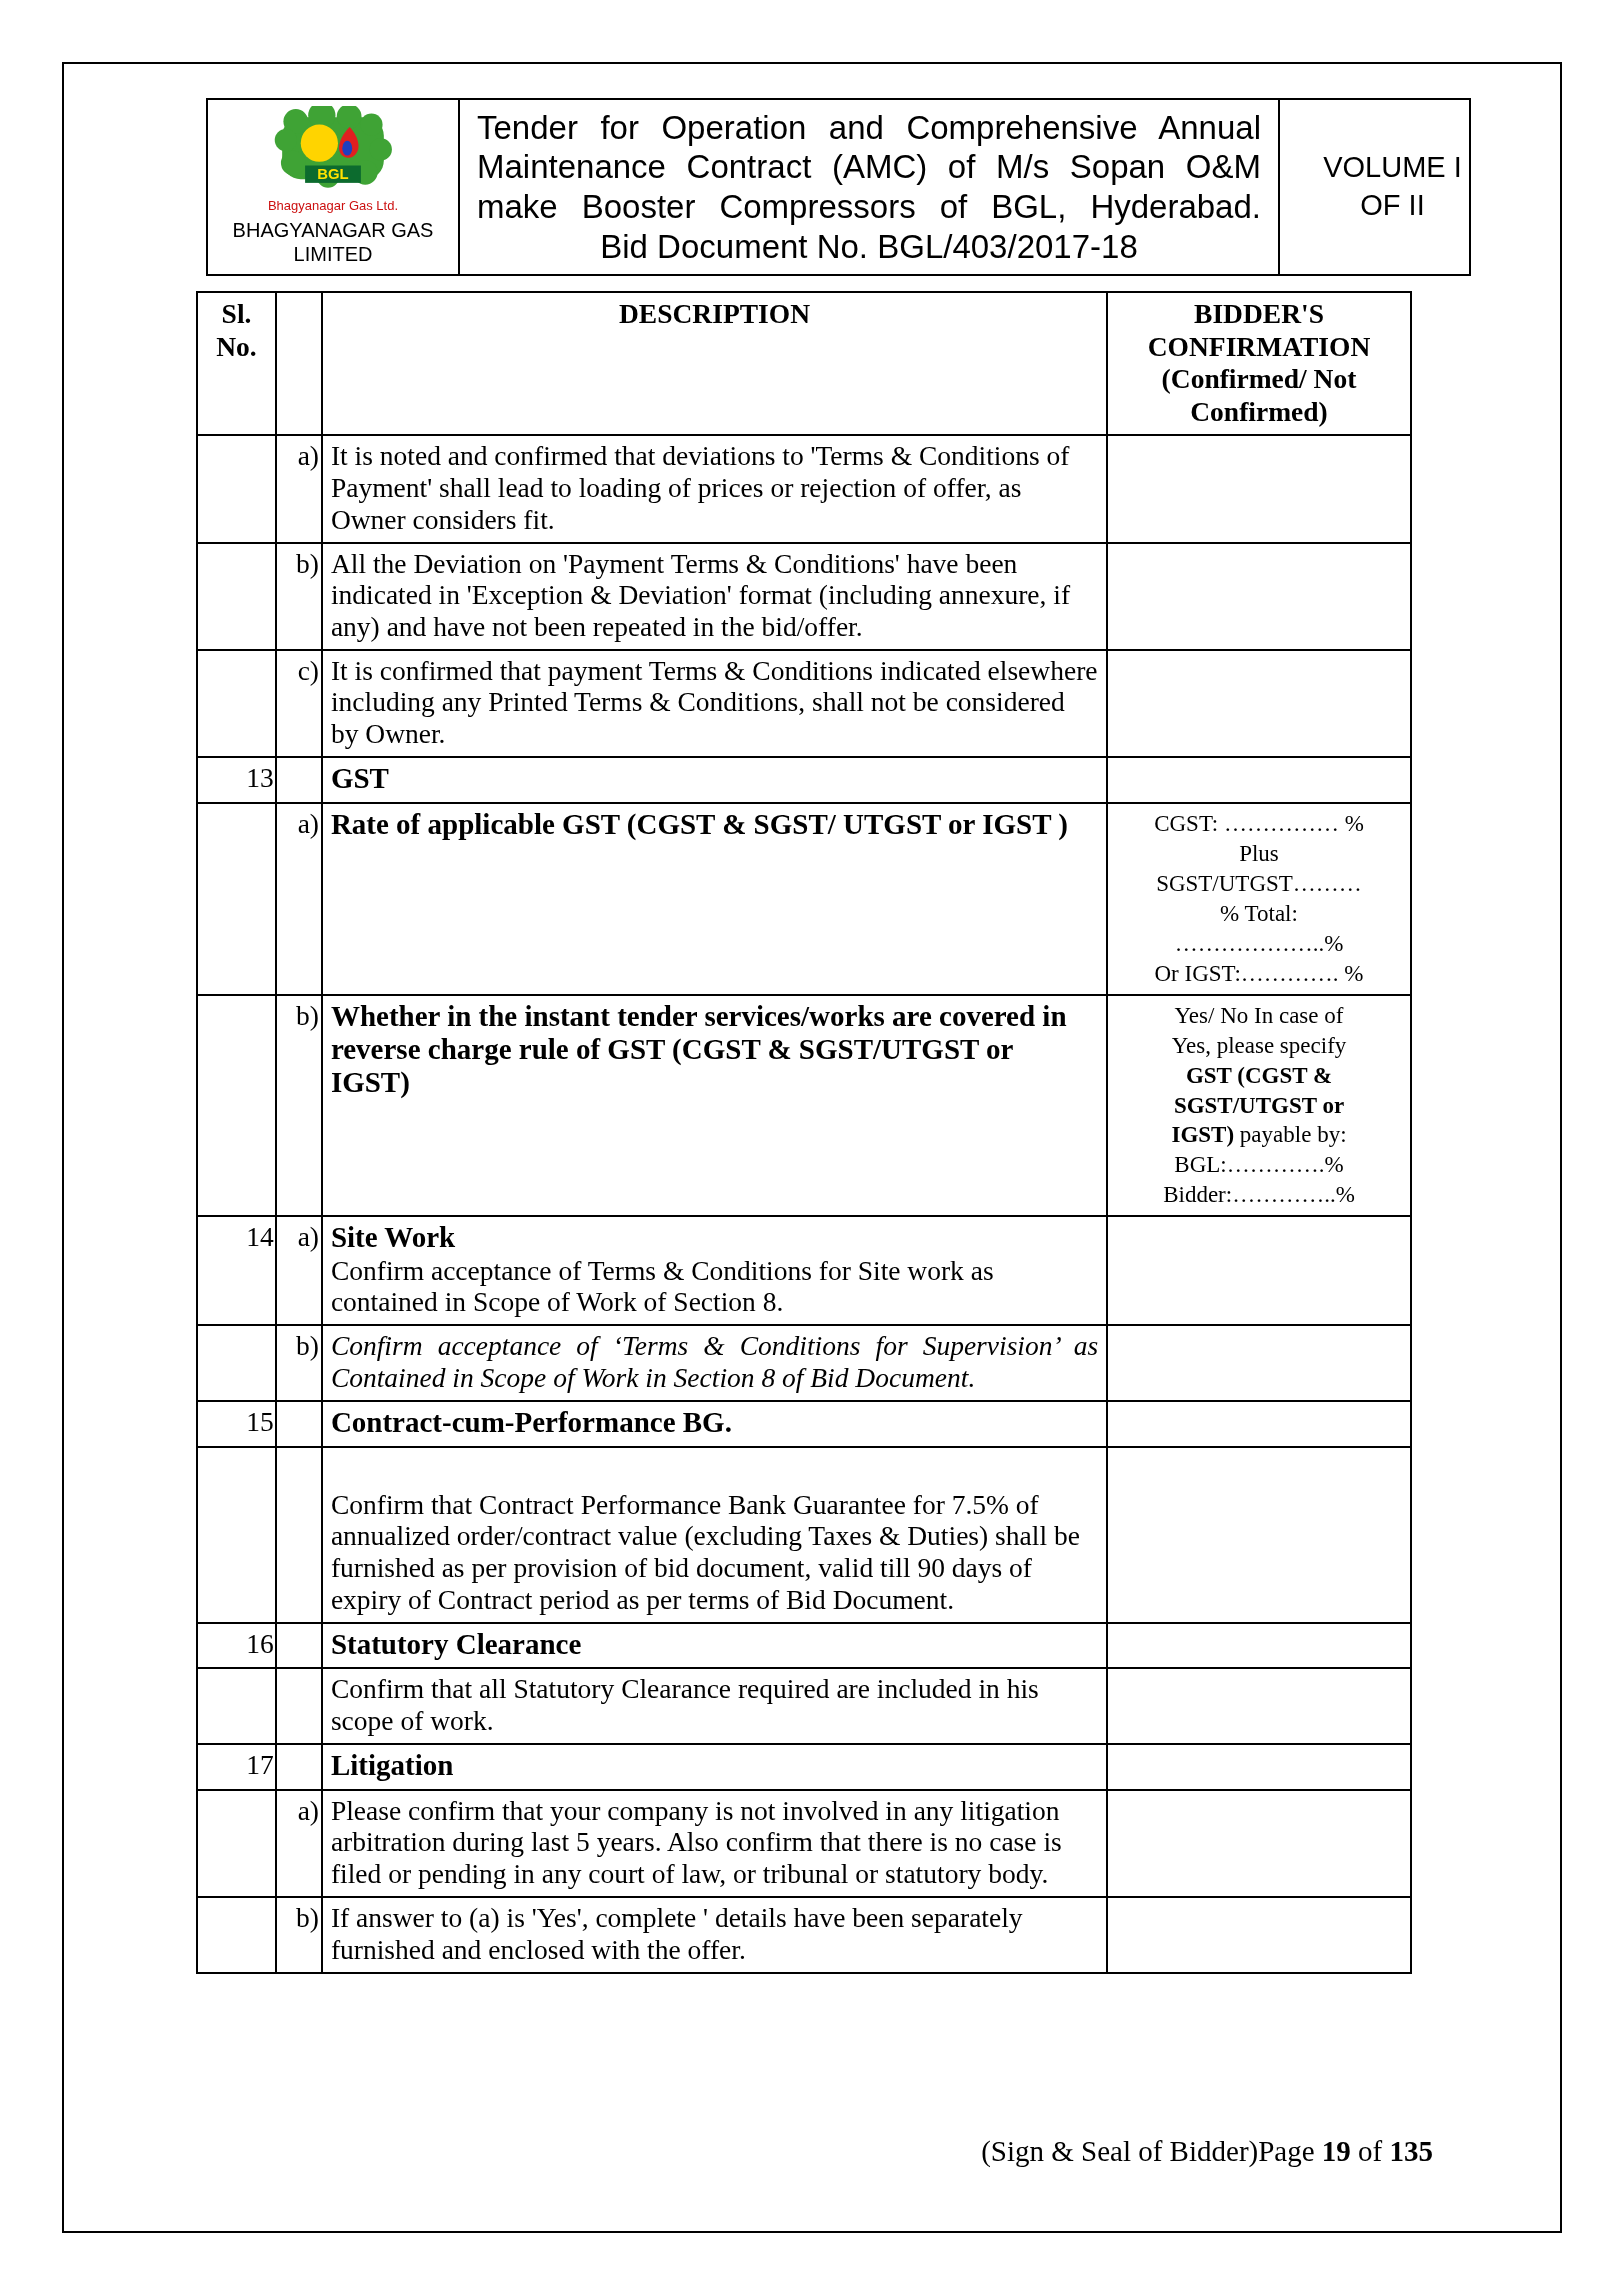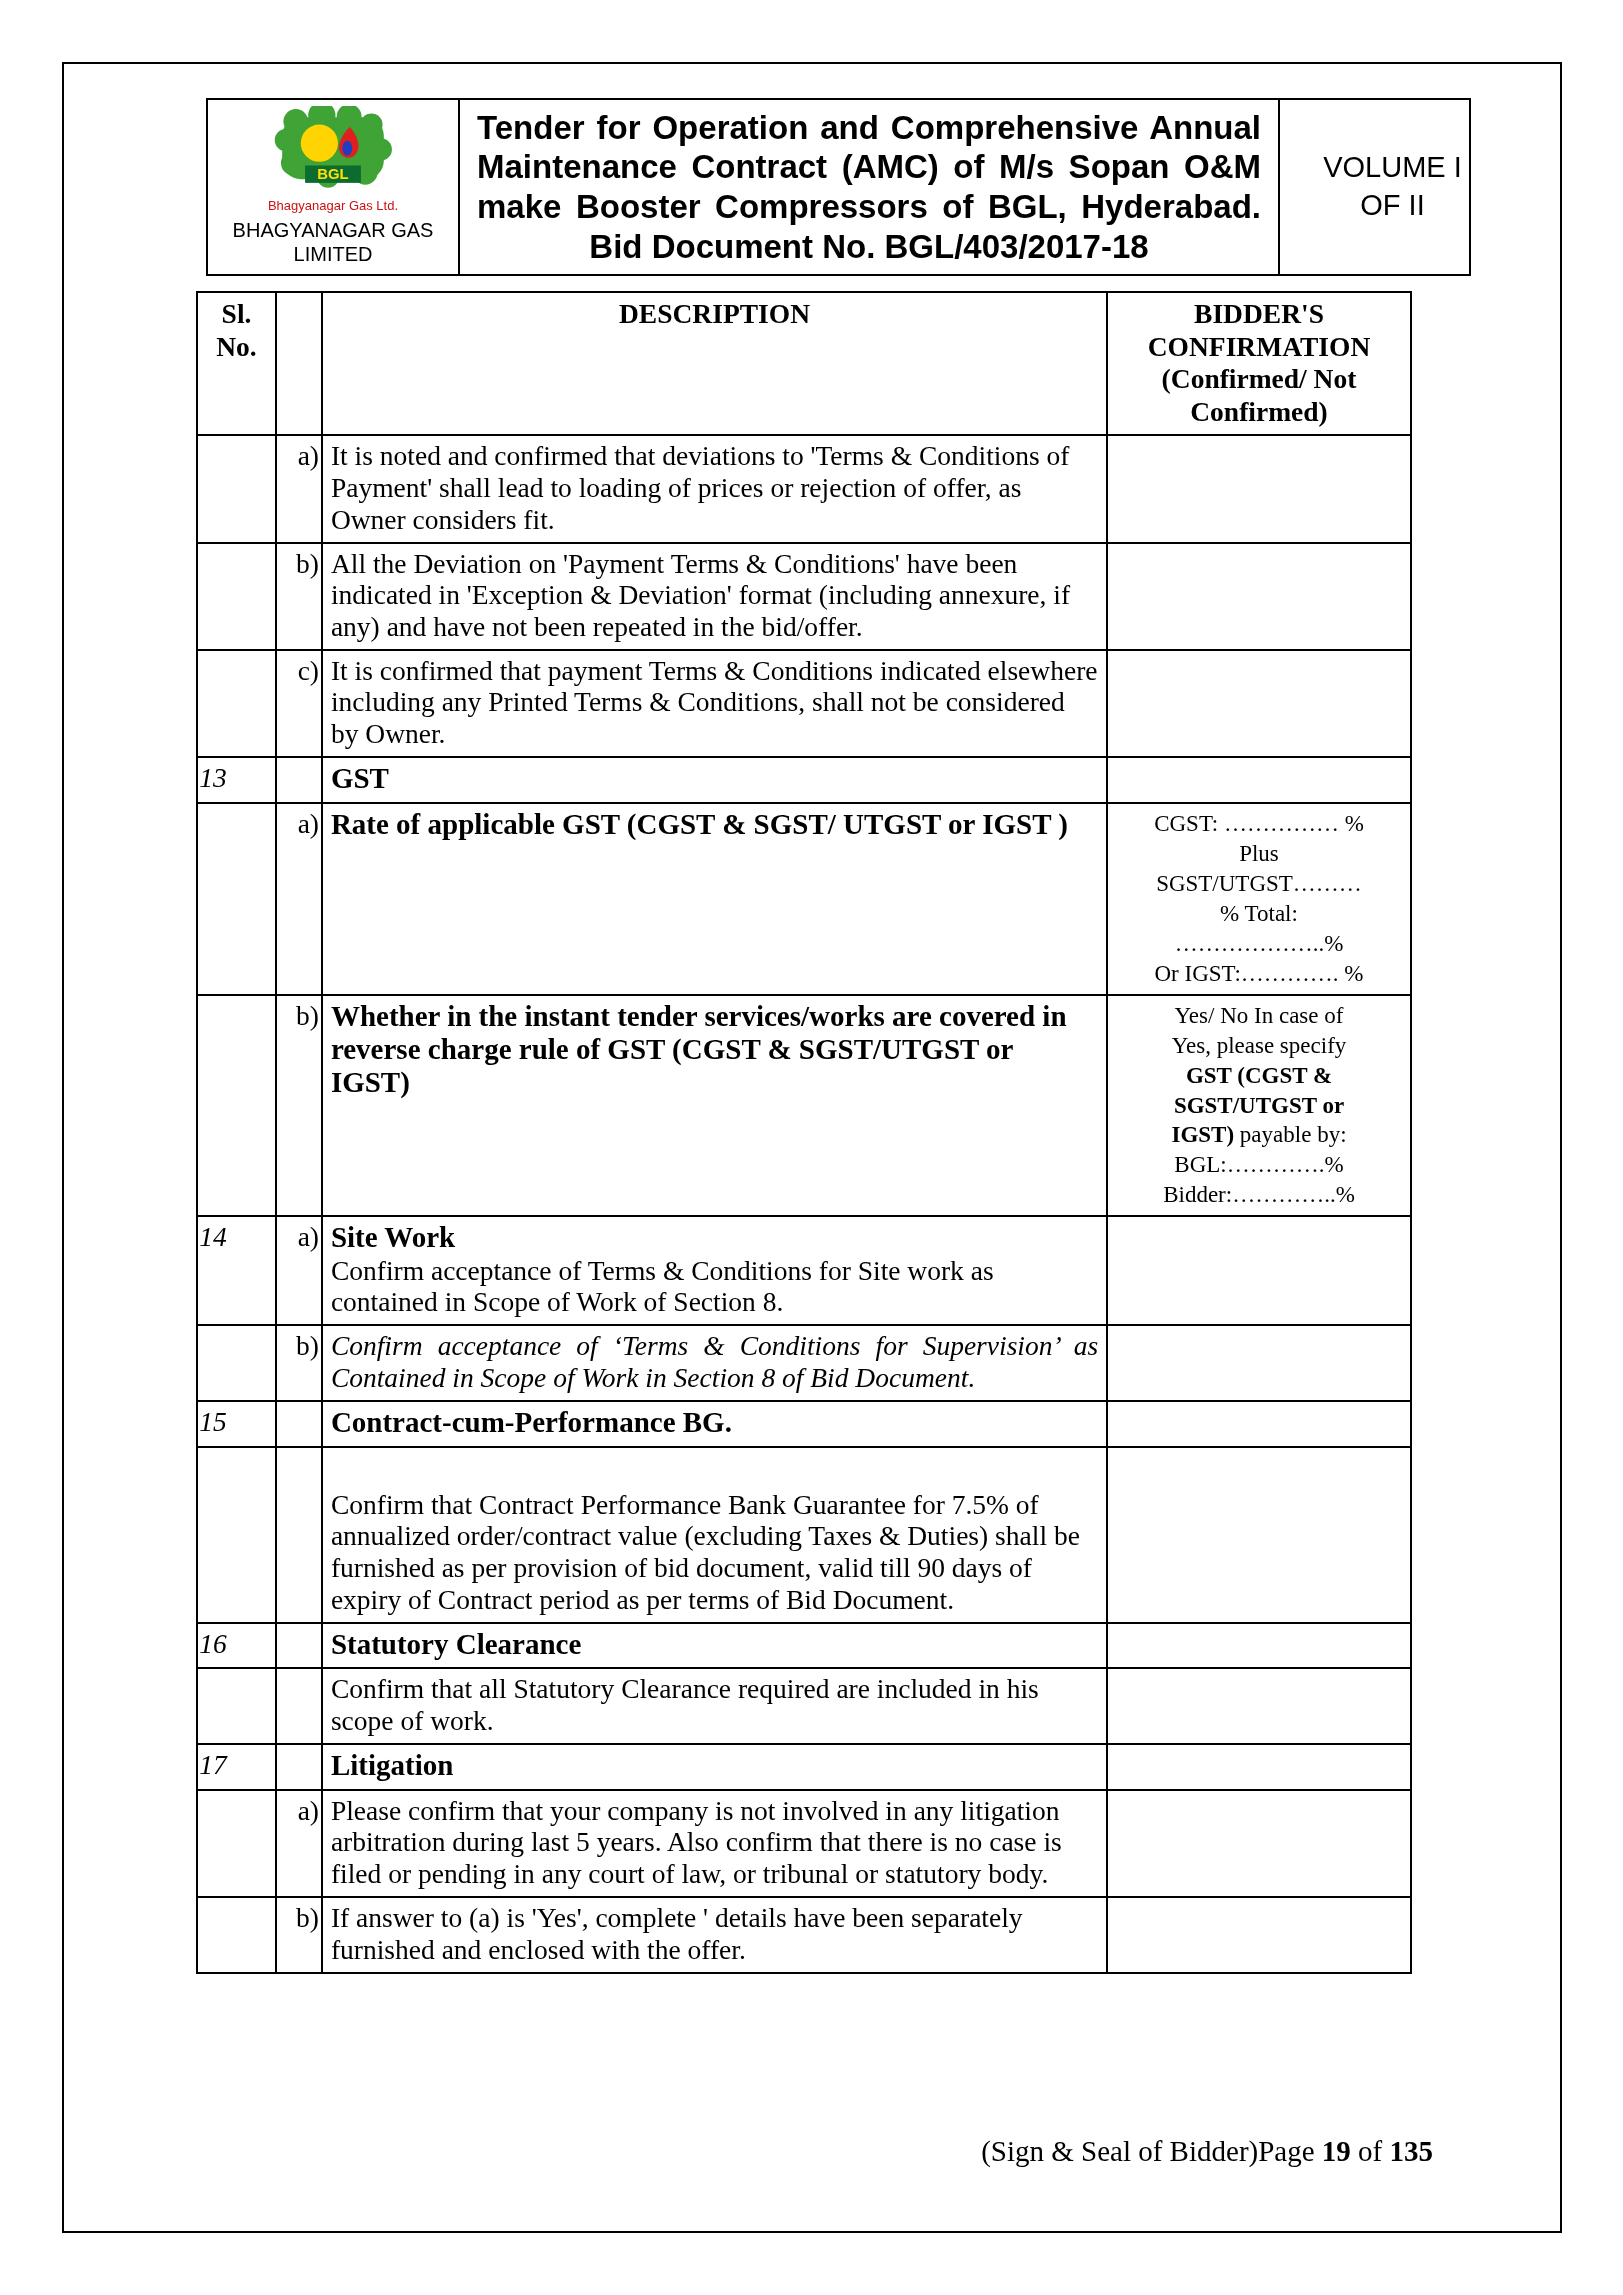--- a/index.html
+++ b/index.html
@@ -21,21 +21,21 @@
   }
   .header-table td { border:2px solid #000; vertical-align:middle; background:#fff; }
   .logo-cell { width:252px; text-align:center; padding:5.2px 3.9px 6.5px 3.9px; }
   .logo-cell svg { display:block; margin:0 auto; }
   .brand-caption { font-family:"Liberation Sans", sans-serif; font-size:13px; color:#cc1111; margin-top:-1.3px; }
   .company-name { font-family:"Liberation Sans", sans-serif; font-size:20px; line-height:1.18; margin-top:6.5px; }
   .title-cell {
     width:820px; padding:7.9px 17px;
     font-family:"Liberation Sans", sans-serif; font-size:33px; line-height:1.2;
   }
-  .title-line { text-align:justify; text-align-last:justify; white-space:normal;font-weight:bold; }
+  .title-line { text-align:justify; text-align-last:justify; white-space:normal; }
   .title-line.center { text-align:center; text-align-last:center; }
   .volume-cell {
     width:191px; text-align:center;
     font-family:"Liberation Sans", sans-serif; font-size:29px; line-height:1.3;padding-left:36px;
   }
 
   
   .main-table {
     position:absolute; left:196px; top:291px; width:1214px;
     border-collapse:collapse; table-layout:fixed;
@@ -43,21 +43,21 @@
   }
   .main-table th, .main-table td { border:2px solid #000; vertical-align:top; background:#fff; }
   .h-sl     { width:79px; }
   .h-letter { width:46px;  }
   .h-desc   { width:785px;margin-left:18px;}
   .h-conf   { width:304px; }
   .main-table thead th {
     font-weight:bold; font-size:27.5px; line-height:1.18;
     text-align:center; padding:5.2px 2.6px 6.5px 2.6px;
   }
-  .col-sl     { text-align:left; padding:3.9px 1.3px;font-style:italic; }
+  .col-sl     { text-align:right; padding:3.9px 1.3px; }
   .col-letter { text-align:right;  padding:3.9px 2px 3.9px 0; }
   .col-desc   { padding:3.9px 7.9px 6.5px 7.9px; }
   .col-desc.pad-top { padding-top:41px; }
   .col-desc.just .desc-block { text-align:justify;font-style:italic; }
   .desc-block { text-align:left; }
   .desc-block .b { font-size:29px; }
   .col-conf   { padding:5.2px 3.9px; text-align:center; font-size:23px; line-height:1.3; }
   .b { font-weight:bold; }
 
   

